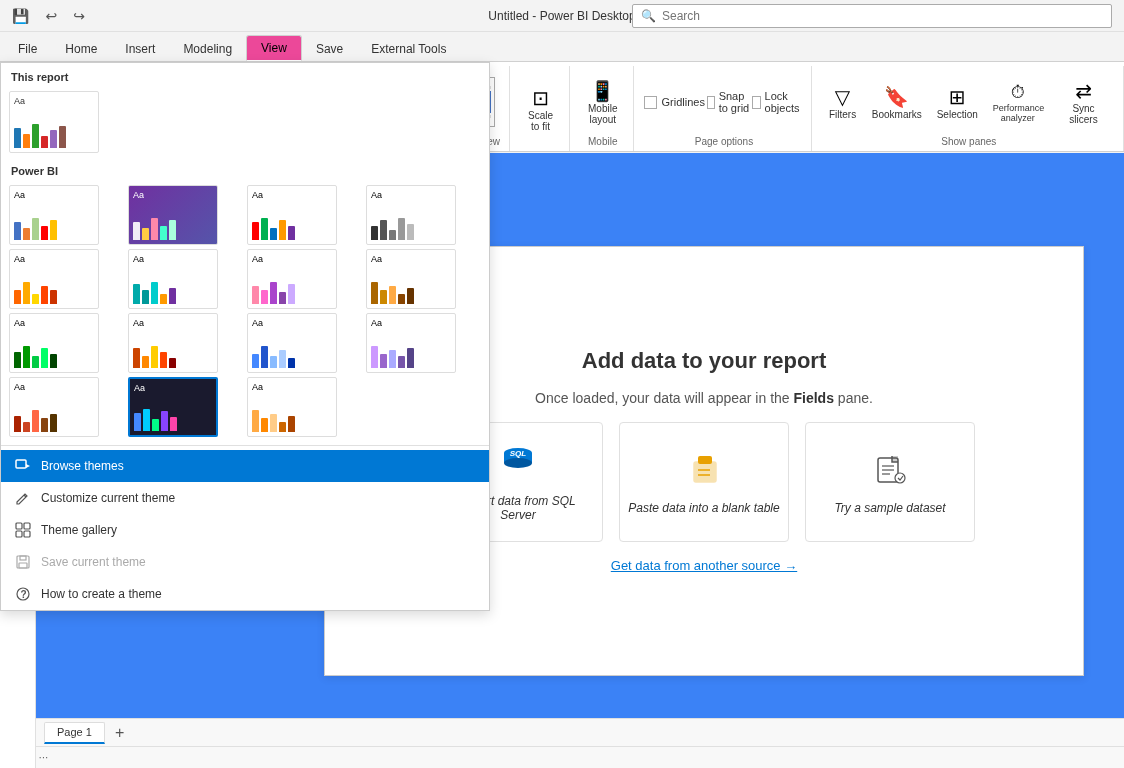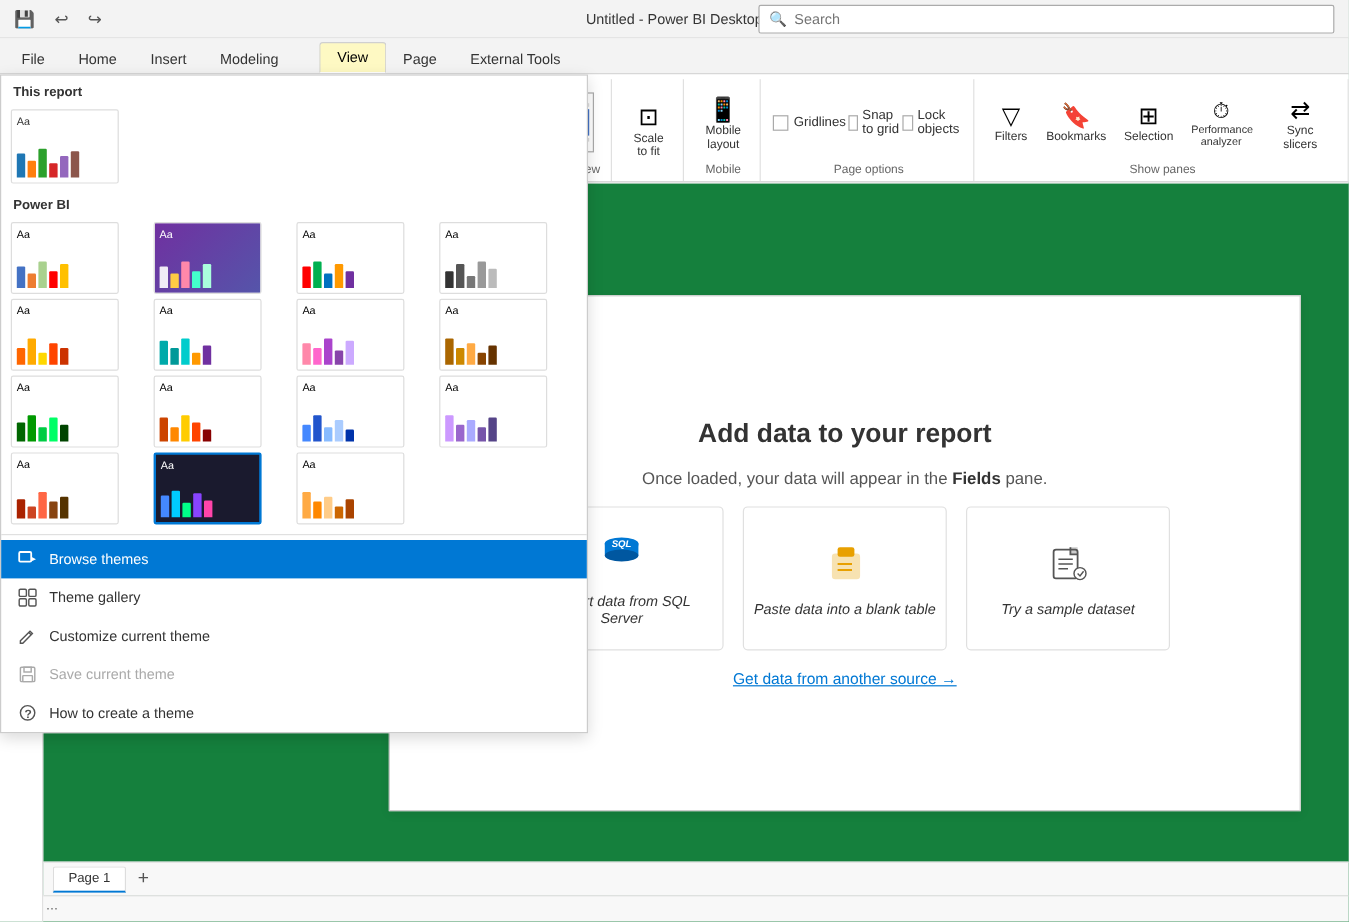--- a/index.html
+++ b/index.html
@@ -46,26 +46,25 @@
       border-bottom: 1px solid #d0d0d0;
     }
     .ribbon-tab {
       padding: 5px 14px;
       font-size: 12px;
       color: #333;
       cursor: pointer;
       border-radius: 3px 3px 0 0;
     }
     .ribbon-tab.active {
-      background: #fef9c3;
+      background: #ec4899;
       border: 1px solid #d0d0d0;
       border-bottom: 1px solid white;
       color: #000;
       font-weight: 500;
-      margin-left: 20px;
     }
 
     
     .ribbon {
       height: 90px;
       background: white;
       border-bottom: 1px solid #d0d0d0;
       display: flex;
       align-items: stretch;
       padding: 4px 0 0 4px;
@@ -165,21 +164,21 @@
     }
     .sidebar-icon.active { background: #e8f4ff; color: #0078d4; border-left: 3px solid #0078d4; }
 
     
     .main-content {
       position: absolute;
       left: 36px;
       top: 153px;
       right: 0;
       bottom: 0;
-      background: #15803d;
+      background: #3b82f6;
       display: flex;
       align-items: center;
       justify-content: center;
     }
 
     .canvas-area {
       flex: 1;
       height: 100%;
       display: flex;
       align-items: center;
@@ -392,21 +391,21 @@
     <input type="text" placeholder="Search" style="">
   </div>
 </div>
 
 <div class="ribbon-tabs">
   <div class="ribbon-tab">File</div>
   <div class="ribbon-tab">Home</div>
   <div class="ribbon-tab">Insert</div>
   <div class="ribbon-tab">Modeling</div>
   <div class="ribbon-tab active">View</div>
-  <div class="ribbon-tab">Page</div>
+  <div class="ribbon-tab">Save</div>
   <div class="ribbon-tab">External Tools</div>
 </div>
 
 <div class="ribbon">
 
   <div class="theme-section">
     <div class="theme-thumbs-row">
 
       <div class="theme-thumb">
         <span class="theme-thumb-label">Aa</span>
@@ -780,37 +779,37 @@
         <rect x="1" y="2" width="10" height="8" rx="1" stroke="white" stroke-width="1.5"></rect>
         <path d="M11 6L15 8L11 10" fill="white"></path>
       </svg>
     </div>
     <span>Browse themes</span>
   </div>
 
   <div class="dropdown-menu-item">
     <div class="menu-icon">
       <svg width="16" height="16" viewBox="0 0 16 16" fill="none">
+        <path d="M2 12L10 4L12 6L4 14L2 14L2 12Z" stroke="#555" stroke-width="1.2" fill="none"></path>
+        <path d="M9 5L11 7" stroke="#555" stroke-width="1.2"></path>
+      </svg>
+    </div>
+    <span>Customize current theme</span>
+  </div>
+
+  <div class="dropdown-menu-item">
+    <div class="menu-icon">
+      <svg width="16" height="16" viewBox="0 0 16 16" fill="none">
         <rect x="1" y="1" width="6" height="6" rx="1" stroke="#555" stroke-width="1.2"></rect>
         <rect x="9" y="1" width="6" height="6" rx="1" stroke="#555" stroke-width="1.2"></rect>
         <rect x="1" y="9" width="6" height="6" rx="1" stroke="#555" stroke-width="1.2"></rect>
         <rect x="9" y="9" width="6" height="6" rx="1" stroke="#555" stroke-width="1.2"></rect>
       </svg>
     </div>
     <span>Theme gallery</span>
-  </div>
-
-  <div class="dropdown-menu-item">
-    <div class="menu-icon">
-      <svg width="16" height="16" viewBox="0 0 16 16" fill="none">
-        <path d="M2 12L10 4L12 6L4 14L2 14L2 12Z" stroke="#555" stroke-width="1.2" fill="none"></path>
-        <path d="M9 5L11 7" stroke="#555" stroke-width="1.2"></path>
-      </svg>
-    </div>
-    <span>Customize current theme</span>
   </div>
 
   <div class="dropdown-menu-item disabled">
     <div class="menu-icon">
       <svg width="16" height="16" viewBox="0 0 16 16" fill="none">
         <rect x="2" y="2" width="12" height="12" rx="1" stroke="#aaa" stroke-width="1.2"></rect>
         <rect x="5" y="2" width="6" height="4" stroke="#aaa" stroke-width="1.2"></rect>
         <rect x="4" y="9" width="8" height="5" rx="0.5" stroke="#aaa" stroke-width="1.2"></rect>
       </svg>
     </div>

